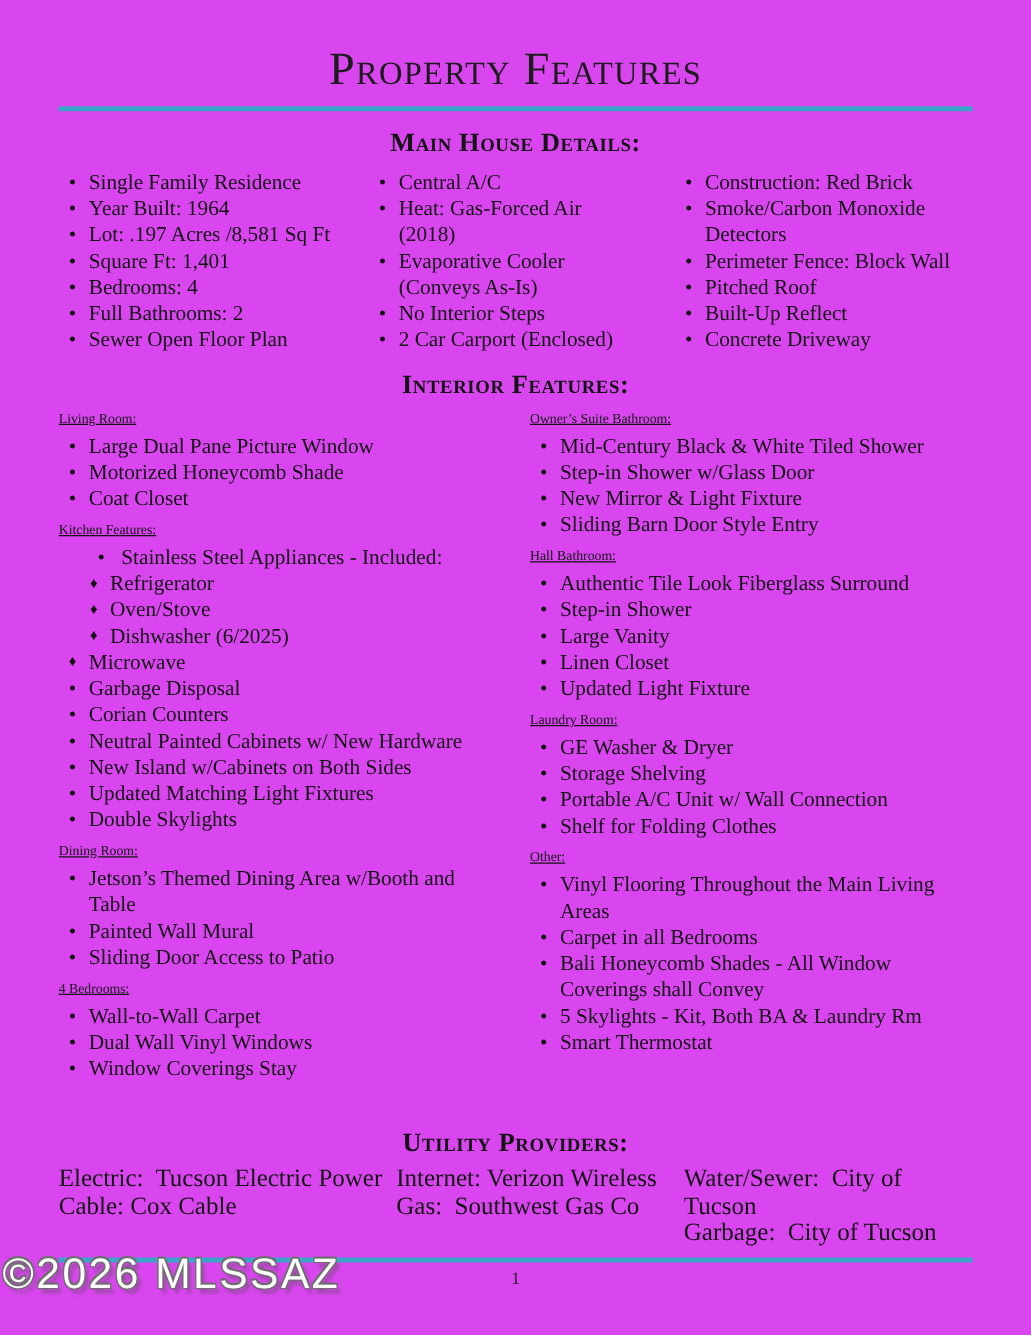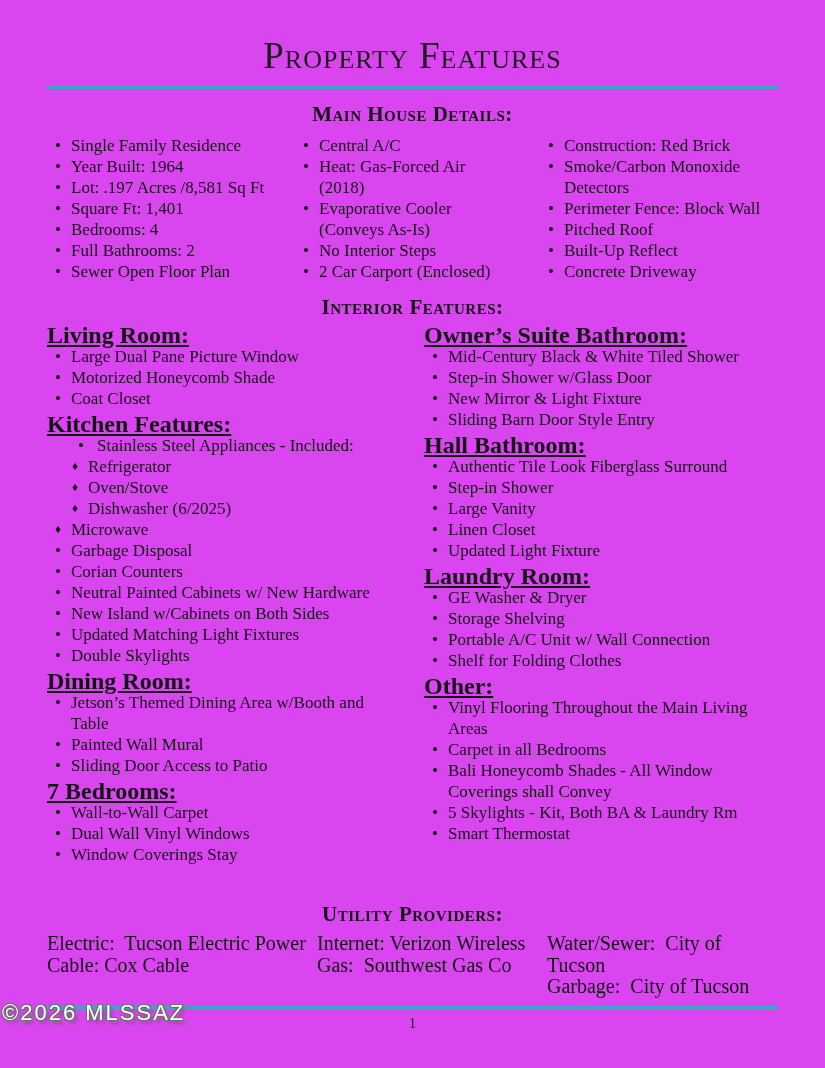--- a/index.html
+++ b/index.html
@@ -50,25 +50,24 @@
   .bullet { flex: none; width: 16px; text-align: left; }
   .bullet.diamond { font-size: 12px; line-height: 21px; }
   .b-text { flex: 1; }
   .lvl0 { padding-left: 8px; }
   .lvl1 { padding-left: 31px; }
   .lvl1 .bullet { width: 19px; }
   .lvl2 { padding-left: 25px; }
   .lvl2 .bullet { width: 16px; }
 
   .sub-heading {
-    font-size: 24px;
+    font-size: 11px;
     line-height: 22px;
     text-decoration: underline;
     margin-top: 4px;
-    font-weight: bold;
   }
   .col .sub-heading:first-child { margin-top: 0; }
 
   .util-heading { margin-top: 36px; }
   .util-cols { margin-top: 6px; }
   .ucol:nth-child(1) { width: 270px; }
   .ucol:nth-child(2) { width: 230px; }
   .ucol:nth-child(3) { width: 231px; }
   .util-line { font-size: 20px; line-height: 21.5px; white-space: pre-wrap; }
 
@@ -77,21 +76,21 @@
     left: 47px; top: 1006px;
     width: 731px; height: 4px;
     background: var(--accent);
     z-index: 1;
   }
   .watermark {
     position: absolute;
     left: 2px; top: 1000px;
     z-index: 2;
     font-family: "Liberation Sans", sans-serif;
-    font-size: 22px;
+    font-size: 34px;
     letter-spacing: 2px;
     color: #ffffff;
     text-shadow:
       -1px -1px 0 #6e6e6e, 1px -1px 0 #6e6e6e,
       -1px 1px 0 #6e6e6e, 1px 1px 0 #6e6e6e,
       3px 4px 3px rgba(80,80,80,0.5);
   }
   .page-number {
     position: absolute;
     left: 0; right: 0; top: 1016px;
@@ -261,21 +260,21 @@
           <span class="b-text">Jetson’s Themed Dining Area w/Booth and Table</span>
         </div>
         <div class="b-item lvl0">
           <span class="bullet">•</span>
           <span class="b-text">Painted Wall Mural</span>
         </div>
         <div class="b-item lvl0">
           <span class="bullet">•</span>
           <span class="b-text">Sliding Door Access to Patio</span>
         </div>
-        <div class="sub-heading">7 Bedrooms:</div>
+        <div class="sub-heading">4 Bedrooms:</div>
         <div class="b-item lvl0">
           <span class="bullet">•</span>
           <span class="b-text">Wall-to-Wall Carpet</span>
         </div>
         <div class="b-item lvl0">
           <span class="bullet">•</span>
           <span class="b-text">Dual Wall Vinyl Windows</span>
         </div>
         <div class="b-item lvl0">
           <span class="bullet">•</span>

